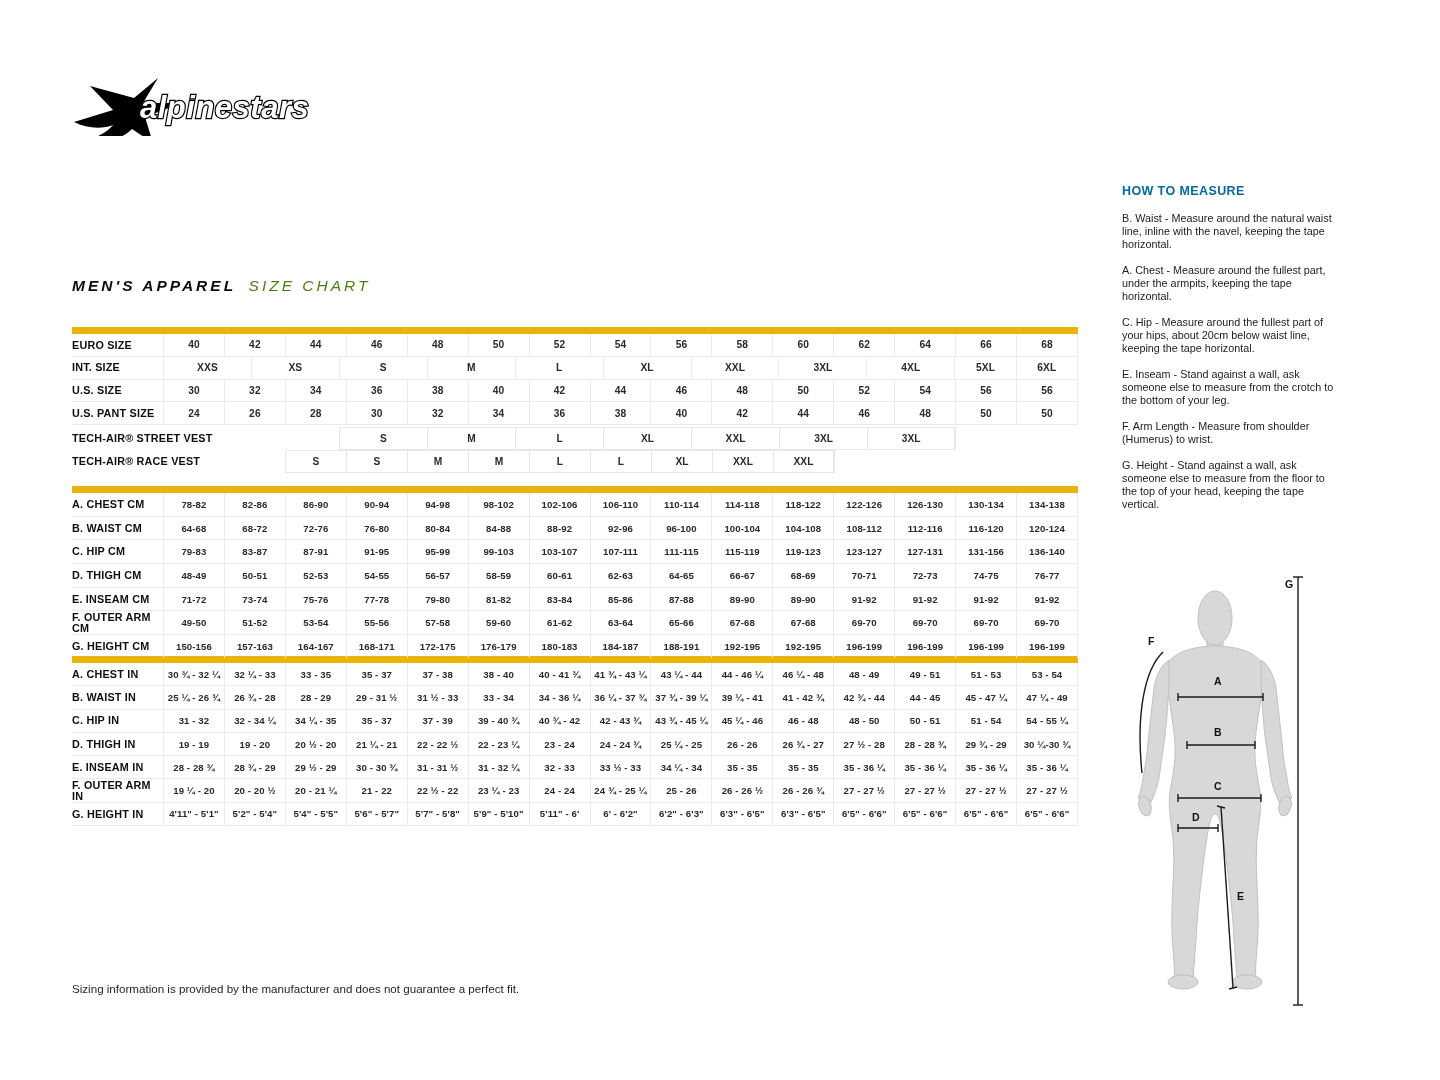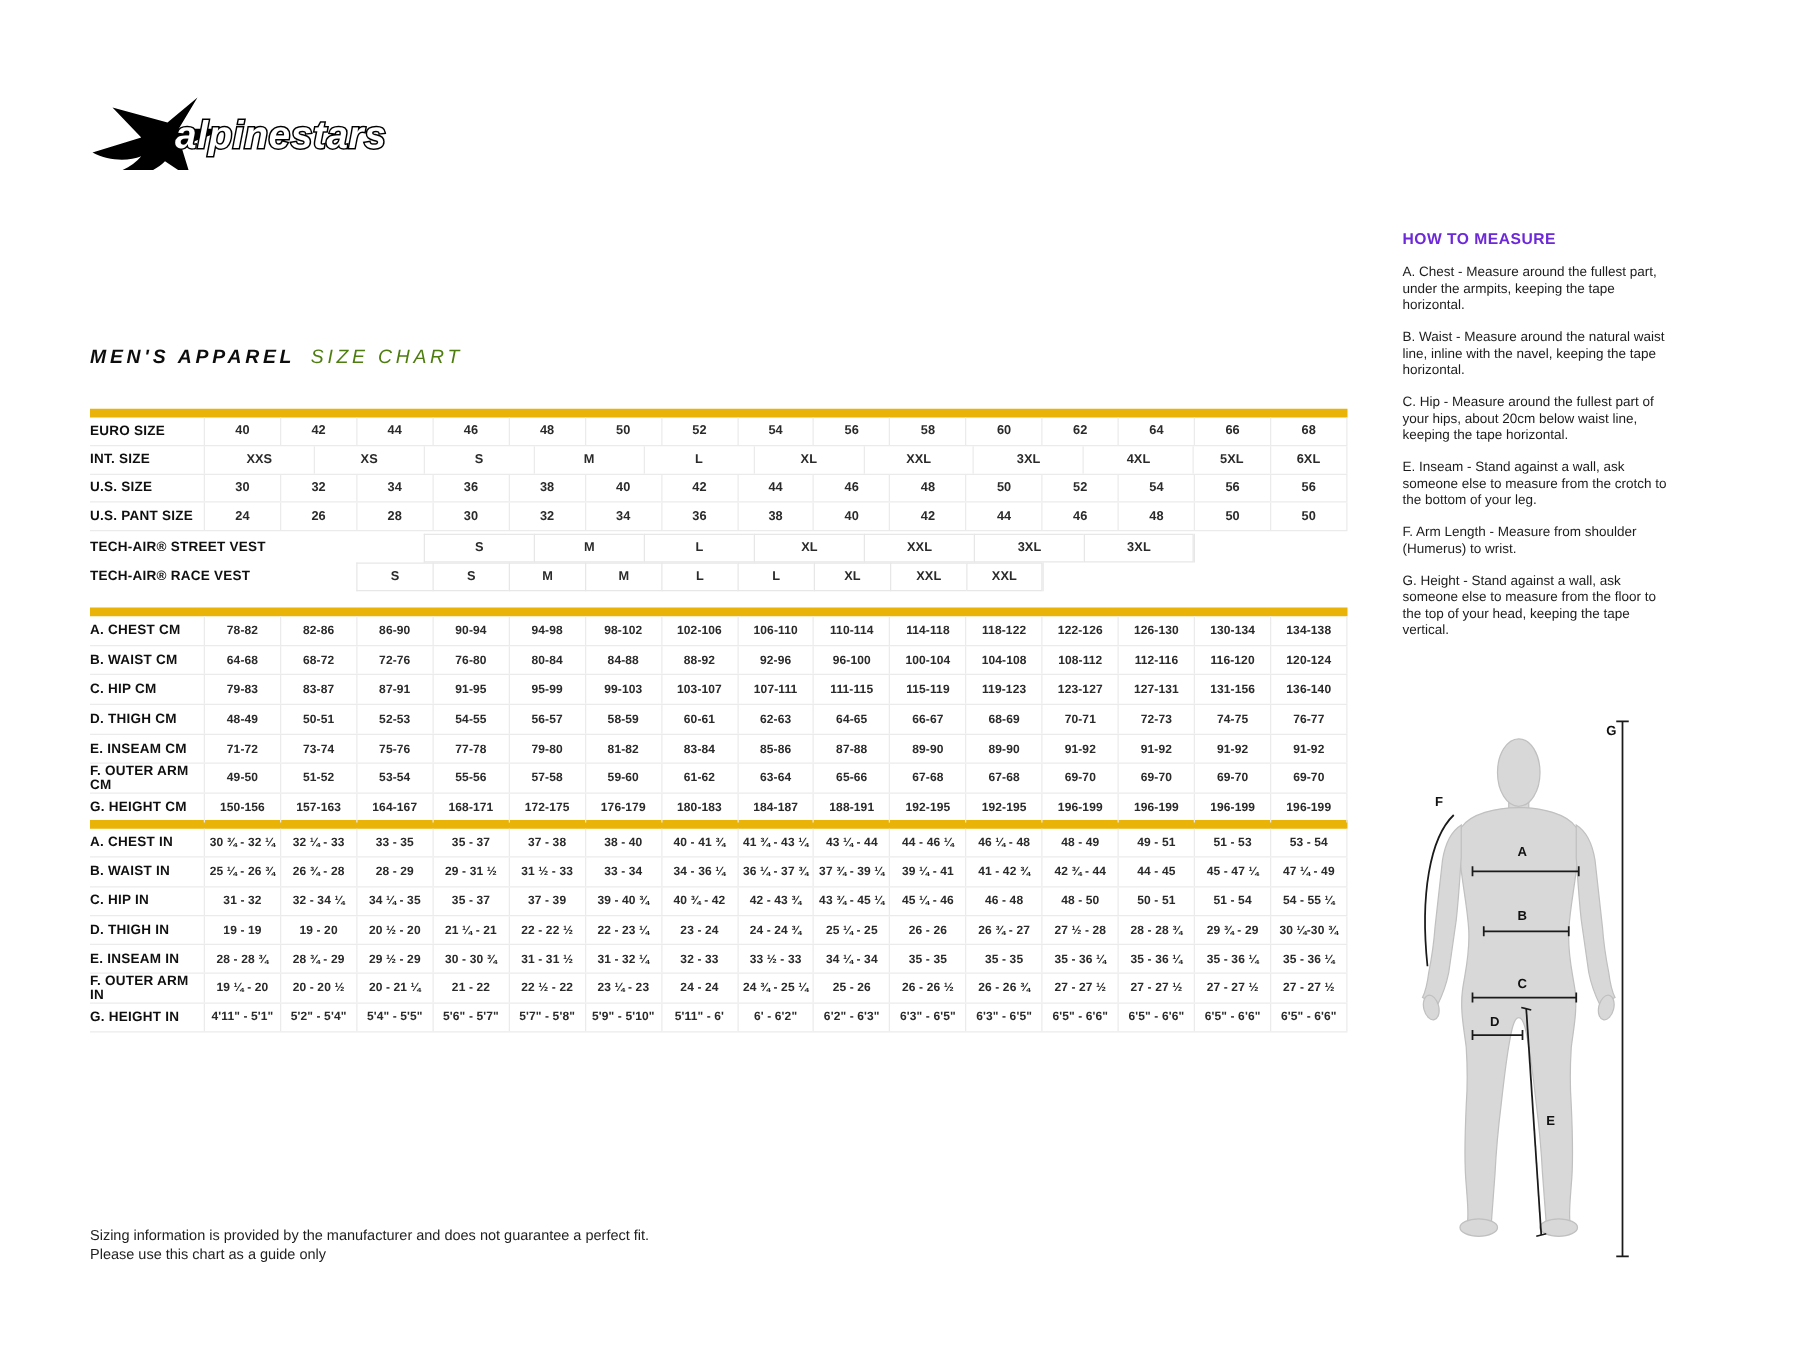--- a/index.html
+++ b/index.html
@@ -47,21 +47,21 @@
           font-weight:700;font-size:9.6px;color:#2a2a2a;white-space:nowrap;letter-spacing:0.1px;}
   .g-sizes .t-cell,.g-vests .t-cell{font-size:10.2px;}
   .row-borders .t-cell{border-left:1px solid #ebebeb;}
   .row-borders .t-cells{border-right:1px solid #ebebeb;}
   .cell-borders .t-cell.filled{border:1px solid #e7e7e7;border-right:none;}
   .cell-borders .t-cell.closer{border-left:1px solid #e7e7e7;}
   .cell-borders .t-cell.lastfilled{border-right:1px solid #e7e7e7;}
 
   
   .howto{position:absolute;left:1122px;top:184px;width:212px;}
-  .howto-title{font-weight:700;font-size:12.5px;letter-spacing:0.4px;color:#6d28d9;margin-bottom:14px;}
+  .howto-title{font-weight:700;font-size:12.5px;letter-spacing:0.4px;color:#0369a1;margin-bottom:14px;}
   .howto-item{font-size:10.8px;line-height:13px;color:#1c1c1c;margin:0 0 13px 0;}
 
   
   .figure{position:absolute;left:1128px;top:566px;width:205px;height:450px;}
   .sil{fill:#d8d8d8;stroke:#c0c0c0;stroke-width:1;}
   .mline{stroke:#1a1a1a;stroke-width:1.4;fill:none;}
   .flabel{font-family:"Liberation Sans",sans-serif;font-weight:700;font-size:10.5px;fill:#111;}
 
   
   .disclaimer{position:absolute;left:72px;top:982px;font-size:11.6px;line-height:14.5px;color:#1f1f1f;}
@@ -481,22 +481,22 @@
             <div class="t-cell filled">6'5" - 6'6"</div>
             <div class="t-cell filled lastfilled">6'5" - 6'6"</div>
           </div>
         </div>
       </div>
   </div>
 
   <div class="howto">
     <div class="howto-title">HOW TO MEASURE</div>
     <div id="howto-items">
+        <p class="howto-item">B. Waist - Measure around the natural waist line, inline with the navel, keeping the tape horizontal.</p>
         <p class="howto-item">A. Chest - Measure around the fullest part, under the armpits, keeping the tape horizontal.</p>
-        <p class="howto-item">B. Waist - Measure around the natural waist line, inline with the navel, keeping the tape horizontal.</p>
         <p class="howto-item">C. Hip - Measure around the fullest part of your hips, about 20cm below waist line, keeping the tape horizontal.</p>
         <p class="howto-item">E. Inseam - Stand against a wall, ask someone else to measure from the crotch to the bottom of your leg.</p>
         <p class="howto-item">F. Arm Length - Measure from shoulder (Humerus) to wrist.</p>
         <p class="howto-item">G. Height - Stand against a wall, ask someone else to measure from the floor to the top of your head, keeping the tape vertical.</p>
       </div>
   </div>
 
   <svg class="figure" viewBox="0 0 205 450">
 
     <g>
@@ -559,16 +559,15 @@
     <text class="flabel" x="86" y="170">B</text>
     <text class="flabel" x="86" y="224">C</text>
     <text class="flabel" x="64" y="255">D</text>
     <text class="flabel" x="109" y="334">E</text>
     <text class="flabel" x="20" y="79">F</text>
     <text class="flabel" x="157" y="22">G</text>
   </svg>
 
   <div class="disclaimer">
     <div>Sizing information is provided by the manufacturer and does not guarantee a perfect fit.</div>
-    <div>Please use this chart as a guide only</div>
   </div>
 
 </div>
 
 </body></html>

